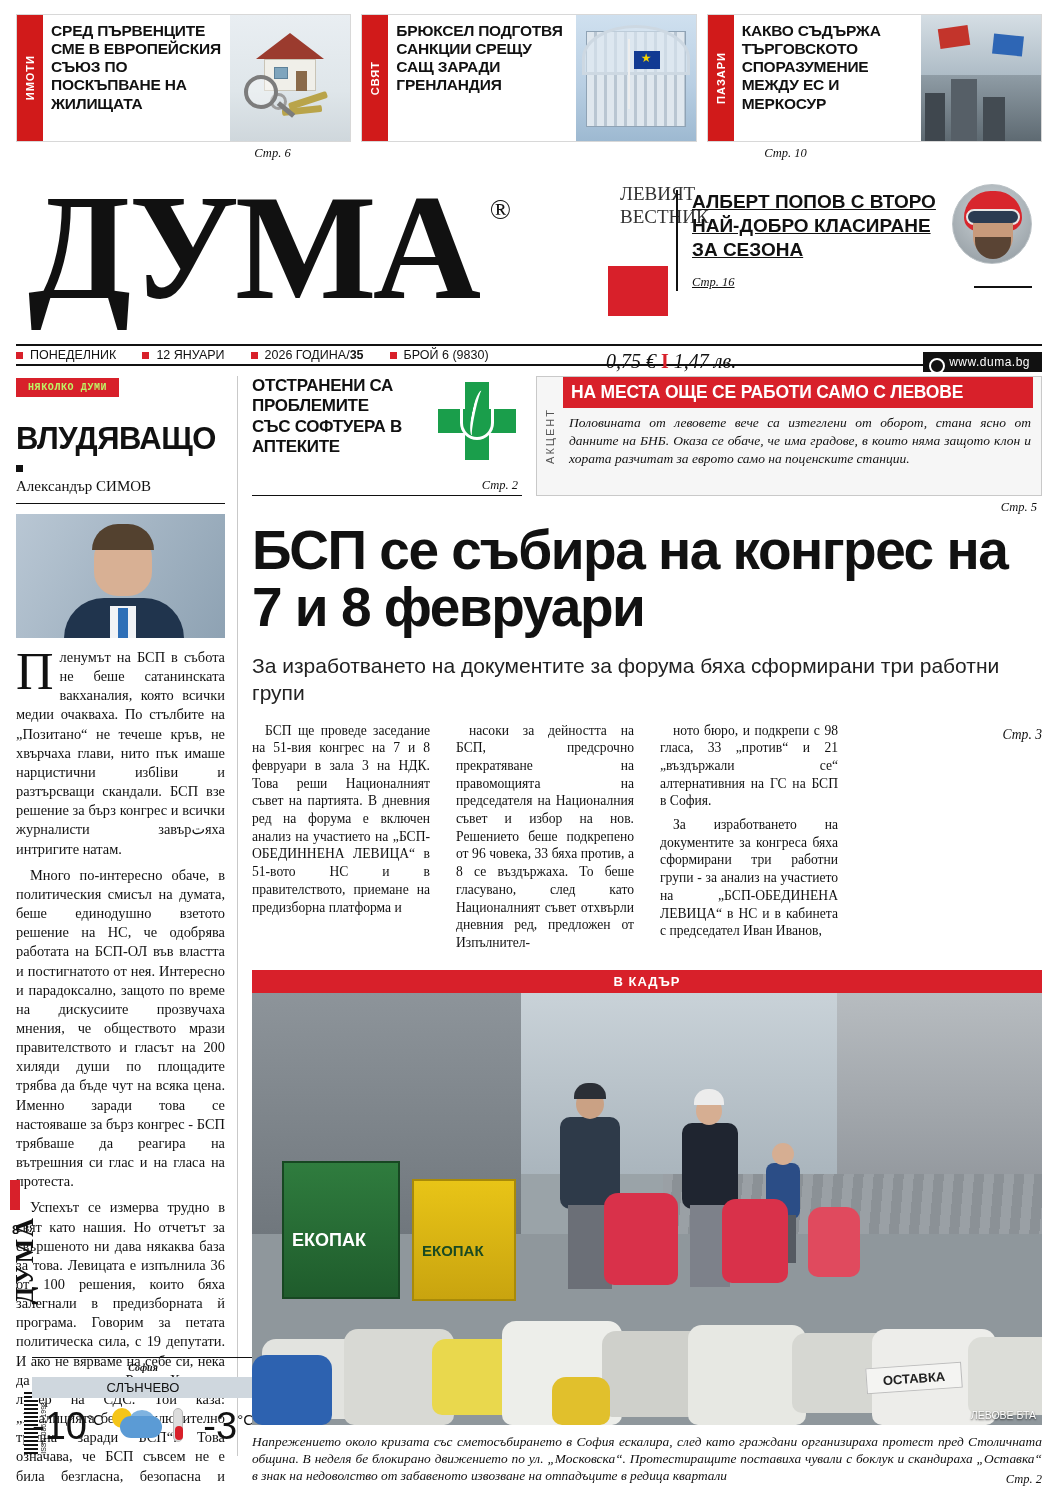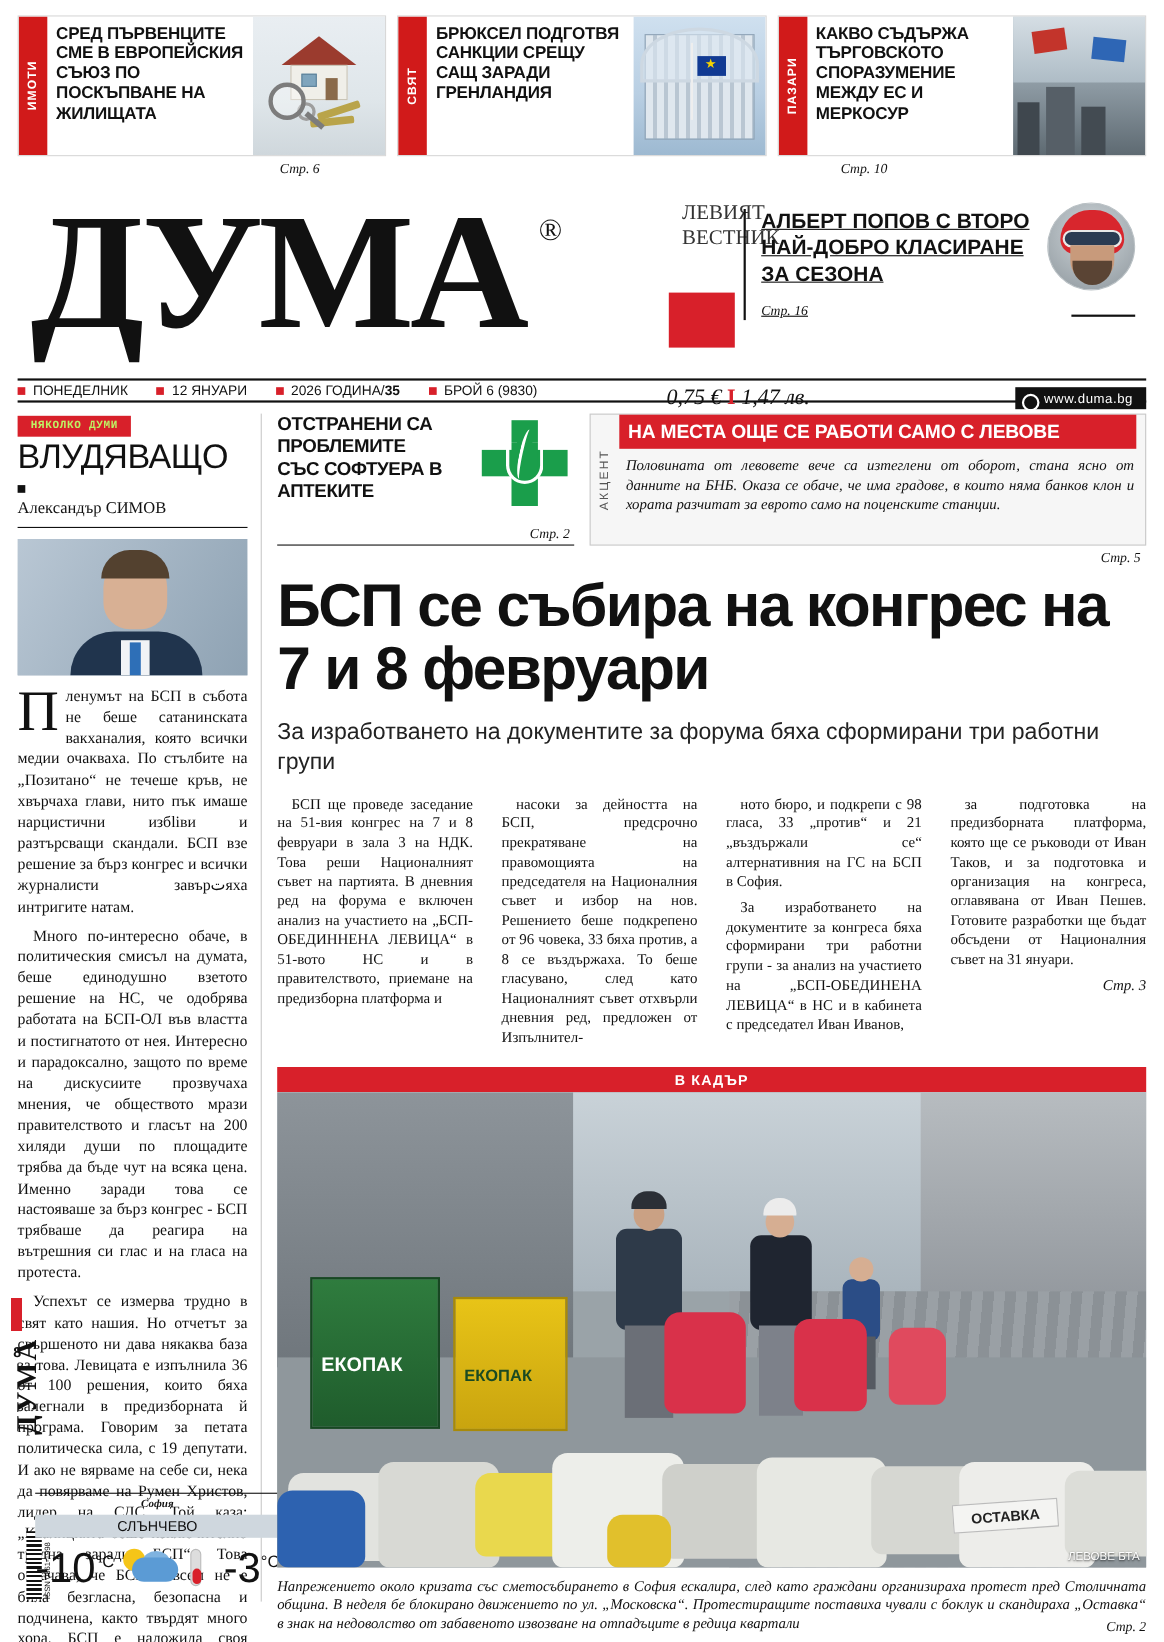--- a/index.html
+++ b/index.html
@@ -272,24 +272,24 @@
   .kicker-red {
     display: inline-block;
     background: #d8202a; color: #bef264;
     font-family: Liberation Mono, monospace;
     font-size: 10px; font-weight: bold;
     padding: 4px 12px;
     letter-spacing: .6px;
   }
   .op-title {
     font-family: "Liberation Sans", sans-serif;
-    font-weight: normal;
+    font-weight: bold;
     font-size: 31px;
     letter-spacing: -0.5px;
-    margin: 0 0 6px 0;
+    margin: 24px 0 6px 0;
   }
   .op-sq { width: 7px; height: 7px; background: #111; margin: 8px 0 6px 0; }
   .op-author {
     font-family: "Liberation Serif", serif;
     font-size: 15px;
     padding-bottom: 8px;
     border-bottom: 1px solid #111;
   }
   .op-photo {
     width: 100%; height: 124px; margin: 10px 0 10px 0;
@@ -759,42 +759,41 @@
           </div>
           <div class="pg">Стр. 2</div>
         </div>
 
         <div class="rt-right">
           <div class="akcent">
               <span>АКЦЕНТ</span>
             </div>
           <div class="inner">
             <div class="acc-head">НА МЕСТА ОЩЕ СЕ РАБОТИ САМО С ЛЕВОВЕ</div>
-            <div class="acc-body">Половината от левовете вече са изтеглени от оборот, стана ясно от данните на БНБ. Оказа се обаче, че има градове, в които няма банков клон и хората разчитат за еврото само на поценските станции.</div>
+            <div class="acc-body">Половината от левовете вече са изтеглени от оборот, стана ясно от данните на БНБ. Оказа се обаче, че има градове, в които няма защото клон и хората разчитат за еврото само на поценските станции.</div>
           </div>
           <div class="pg">Стр. 5</div>
         </div>
       </div>
 
       <div class="headline">БСП се събира на конгрес на 7 и 8 февруари</div>
       <div class="subhead">За изработването на документите за форума бяха сформирани три работни групи</div>
 
       <div class="cols4">
         <div class="c">
           <p class="first">БСП ще проведе заседание на 51-вия конгрес на 7 и 8 февруари в зала 3 на НДК. Това реши Националният съвет на партията. В дневния ред на форума е включен анализ на участието на „БСП-ОБЕДИННЕНА ЛЕВИЦА“ в 51-вото НС и в правителството, приемане на предизборна платформа и</p>
         </div>
         <div class="c">
           <p>насоки за дейността на БСП, предсрочно прекратяване на правомощията на председателя на Националния съвет и избор на нов. Решението беше подкрепено от 96 човека, 33 бяха против, а 8 се въздържаха. То беше гласувано, след като Националният съвет отхвърли дневния ред, предложен от Изпълнител-</p>
         </div>
         <div class="c">
           <p>ното бюро, и подкрепи с 98 гласа, 33 „против“ и 21 „въздържали се“ алтернативния на ГС на БСП в София.</p>
           <p>За изработването на документите за конгреса бяха сформирани три работни групи - за анализ на участието на „БСП-ОБЕДИНЕНА ЛЕВИЦА“ в НС и в кабинета с председател Иван Иванов,</p>
         </div>
         <div class="c">
-          <p>за подготовка на предизборната платформа, която ще се ръководи от Иван Таков, и за подготовка и организация на конгреса, оглавявана от Иван Пешев. Готовите разработки ще бъдат обсъдени от Националния съвет на 31 януари.</p>
           <p class="pg">Стр. 3</p>
         </div>
       </div>
 
       <div class="vkadar">В КАДЪР</div>
 
       <div class="photo">
         <div class="sky"></div>
         <div class="bldL"></div>
         <div class="bldR"></div>

